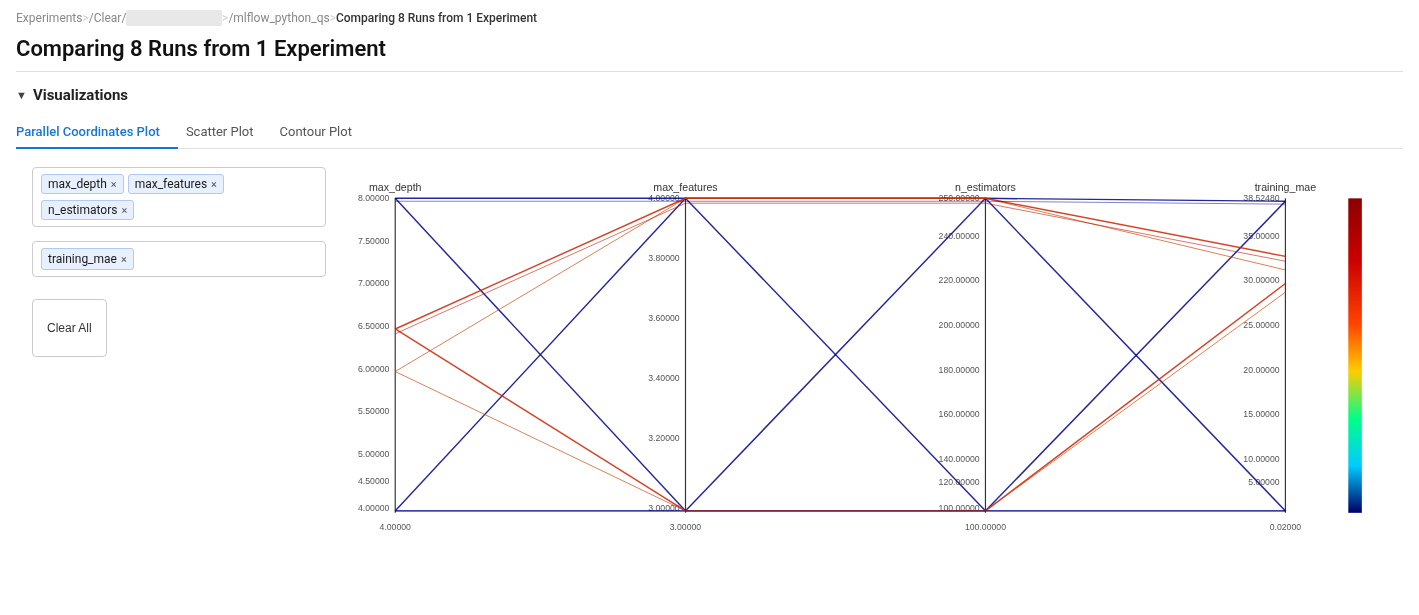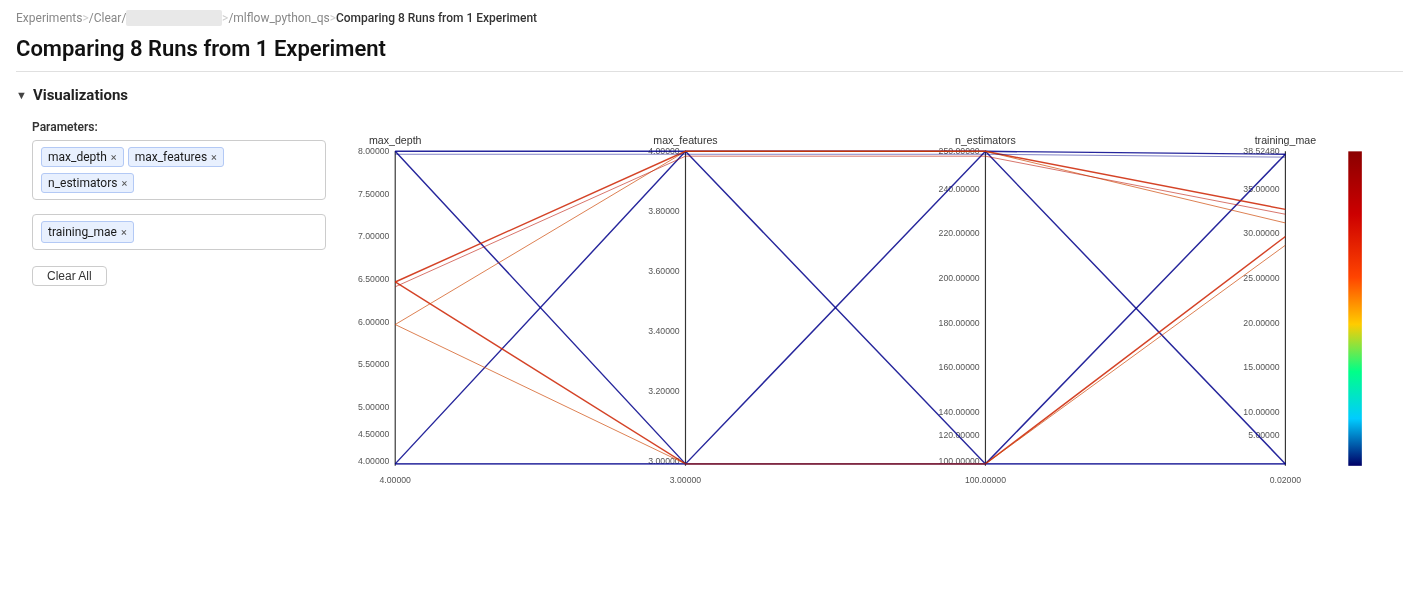--- a/index.html
+++ b/index.html
@@ -104,25 +104,25 @@
     .tag .remove {
       cursor: pointer;
       color: #555;
       font-size: 11px;
       line-height: 1;
     }
     .clear-all-btn {
       border: 1px solid #ccc;
       background: #fff;
       border-radius: 4px;
-      padding: 2px 14px;
+      padding: 21px 14px;
       font-size: 12px;
       cursor: pointer;
       color: #333;
-      margin-top: 2px;
+      margin-top: 8px;
     }
     .chart-area {
       flex: 1;
       position: relative;
       overflow: hidden;
     }
     .axis-label {
       font-size: 11px;
       fill: #333;
       font-weight: 500;
@@ -145,25 +145,29 @@
 <h1 class="page-title">Comparing 8 Runs from 1 Experiment</h1>
 
 <hr class="divider">
 
 <div class="visualizations-section">
   <div class="section-header">
     <span class="chevron-icon">▼</span>
     <span>Visualizations</span>
   </div>
 
+  <div class="tabs">
+    <div class="tab active">Parallel Coordinates Plot</div>
+    <div class="tab" style="margin-left:8px;">Scatter Plot</div>
+    <div class="tab" style="margin-left:8px;">Contour Plot</div>
+  </div>
 
   <div class="main-content">
 
     <div class="left-panel">
-      <div class="panel-label">Parameters:</div>
       <div class="tags-box">
         <div class="tag">
           <span>max_depth</span>
           <span class="remove">×</span>
         </div>
         <div class="tag">
           <span>max_features</span>
           <span class="remove">×</span>
         </div>
         <div class="tag" style="margin-top:2px;">

